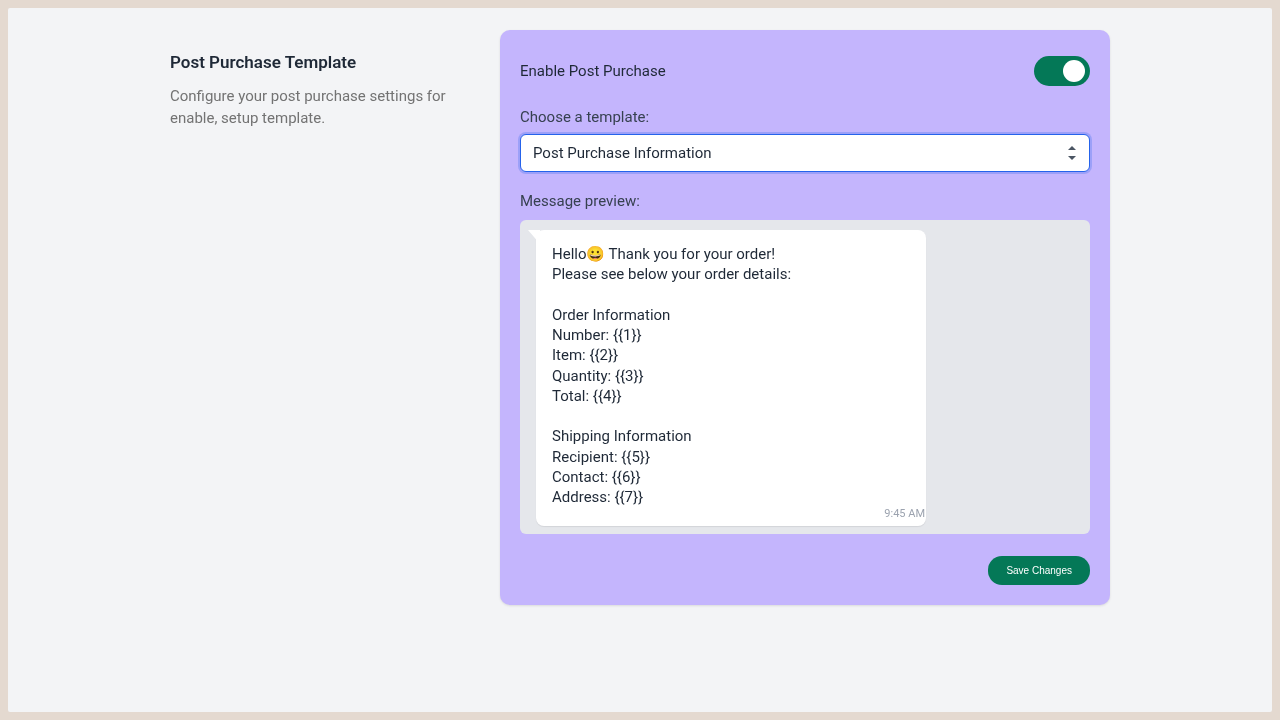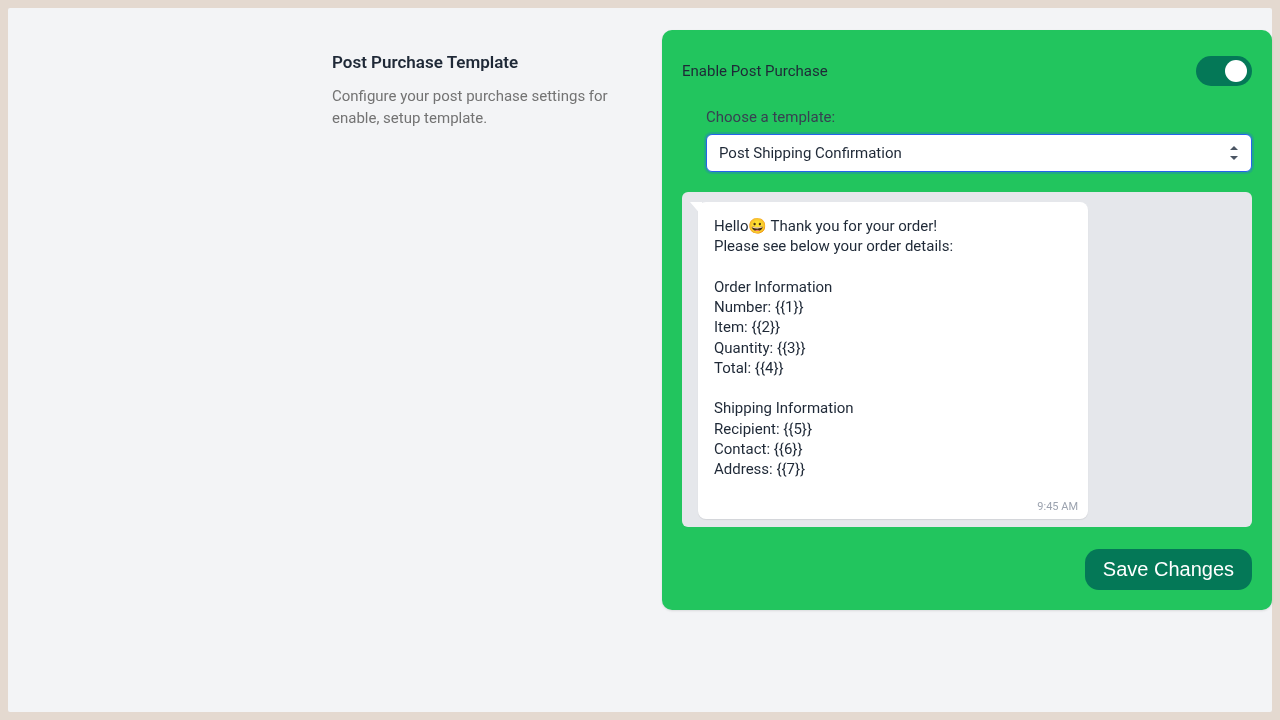--- a/index.html
+++ b/index.html
@@ -10,21 +10,21 @@
     color: #111827;
     padding: 8px;
   }
   .page {
     background: #f3f4f6;
     width: 100%;
     height: 100%;
     border-radius: 2px;
     padding: 22px 0;
     display: flex;
-    justify-content: flex-end;
+    justify-content: center;
     align-items: flex-start;
   }
   .container {
     width: 940px;
     display: flex;
     gap: 20px;
   }
   .left-col {
     width: 310px;
     padding-top: 22px;
@@ -35,21 +35,21 @@
     color: #1f2937;
     margin-bottom: 14px;
   }
   .left-col p {
     font-size: 15px;
     color: #737373;
     line-height: 1.45;
   }
   .card {
     flex: 1;
-    background: #22c55e;
+    background: #c4b5fd;
     border-radius: 10px;
     box-shadow: 0 1px 3px rgba(0,0,0,0.07), 0 1px 2px rgba(0,0,0,0.04);
     padding: 20px 20px 20px 20px;
   }
   .row-toggle {
     display: flex;
     justify-content: space-between;
     align-items: center;
     margin: 6px 0 22px 0;
   }
@@ -67,21 +67,21 @@
   }
   .toggle .knob {
     position: absolute;
     width: 22px;
     height: 22px;
     background: #fff;
     border-radius: 50%;
     top: 4px;
     right: 5px;
   }
-  .field { margin-bottom: 20px; margin-left: 24px; }
+  .field { margin-bottom: 20px; }
   .field-label {
     font-size: 15px;
     color: #374151;
     margin-bottom: 8px;
     display: block;
   }
   .select-wrap {
     position: relative;
   }
   .select {
@@ -133,56 +133,56 @@
     background: #e5e7eb;
     border-radius: 6px;
     padding: 10px 10px 8px 16px;
   }
   .bubble {
     position: relative;
     background: #fff;
     border-radius: 8px;
     box-shadow: 0 1px 1px rgba(0,0,0,0.08);
     width: 390px;
-    padding: 14px 16px 40px 16px;
+    padding: 14px 16px 19px 16px;
   }
   .bubble::before {
     content: "";
     position: absolute;
     top: 0;
     left: -8px;
     width: 0; height: 0;
     border-top: 0 solid transparent;
     border-right: 12px solid #fff;
     border-bottom: 14px solid transparent;
   }
   .bubble-text {
     font-size: 15px;
     color: #1f2937;
     line-height: 1.35;
     white-space: pre-line;
   }
   .bubble-time {
     position: absolute;
-    right: 10px;
+    right: 1px;
     bottom: 6px;
     font-size: 11px;
     color: #9ca3af;
   }
   .actions {
     display: flex;
     justify-content: flex-end;
     margin-top: 22px;
   }
   .btn-save {
     background: #047857;
     color: #fff;
     border: none;
     border-radius: 14px;
-    font-size: 20px;
+    font-size: 10px;
     padding: 9px 18px;
     cursor: pointer;
   }
 </style>
 </head>
 <body>
 
 <div class="page">
   <div class="container">
 
@@ -197,30 +197,31 @@
         <div class="lbl">Enable Post Purchase</div>
         <div class="toggle">
           <div class="knob"></div>
         </div>
       </div>
 
       <div class="field">
         <label class="field-label">Choose a template:</label>
         <div class="select-wrap">
           <div class="select focused">
-            <span>Post Shipping Confirmation</span>
+            <span>Post Purchase Information</span>
           </div>
           <span class="select-arrows"></span>
         </div>
       </div>
 
       <div class="field">
       </div>
 
       <div class="preview-block">
+        <div class="preview-label">Message preview:</div>
         <div class="preview-area">
           <div class="bubble">
             <div class="bubble-text">Hello😀 Thank you for your order!
 Please see below your order details:
 
 Order Information
 Number: {{1}}
 Item: {{2}}
 Quantity: {{3}}
 Total: {{4}}

